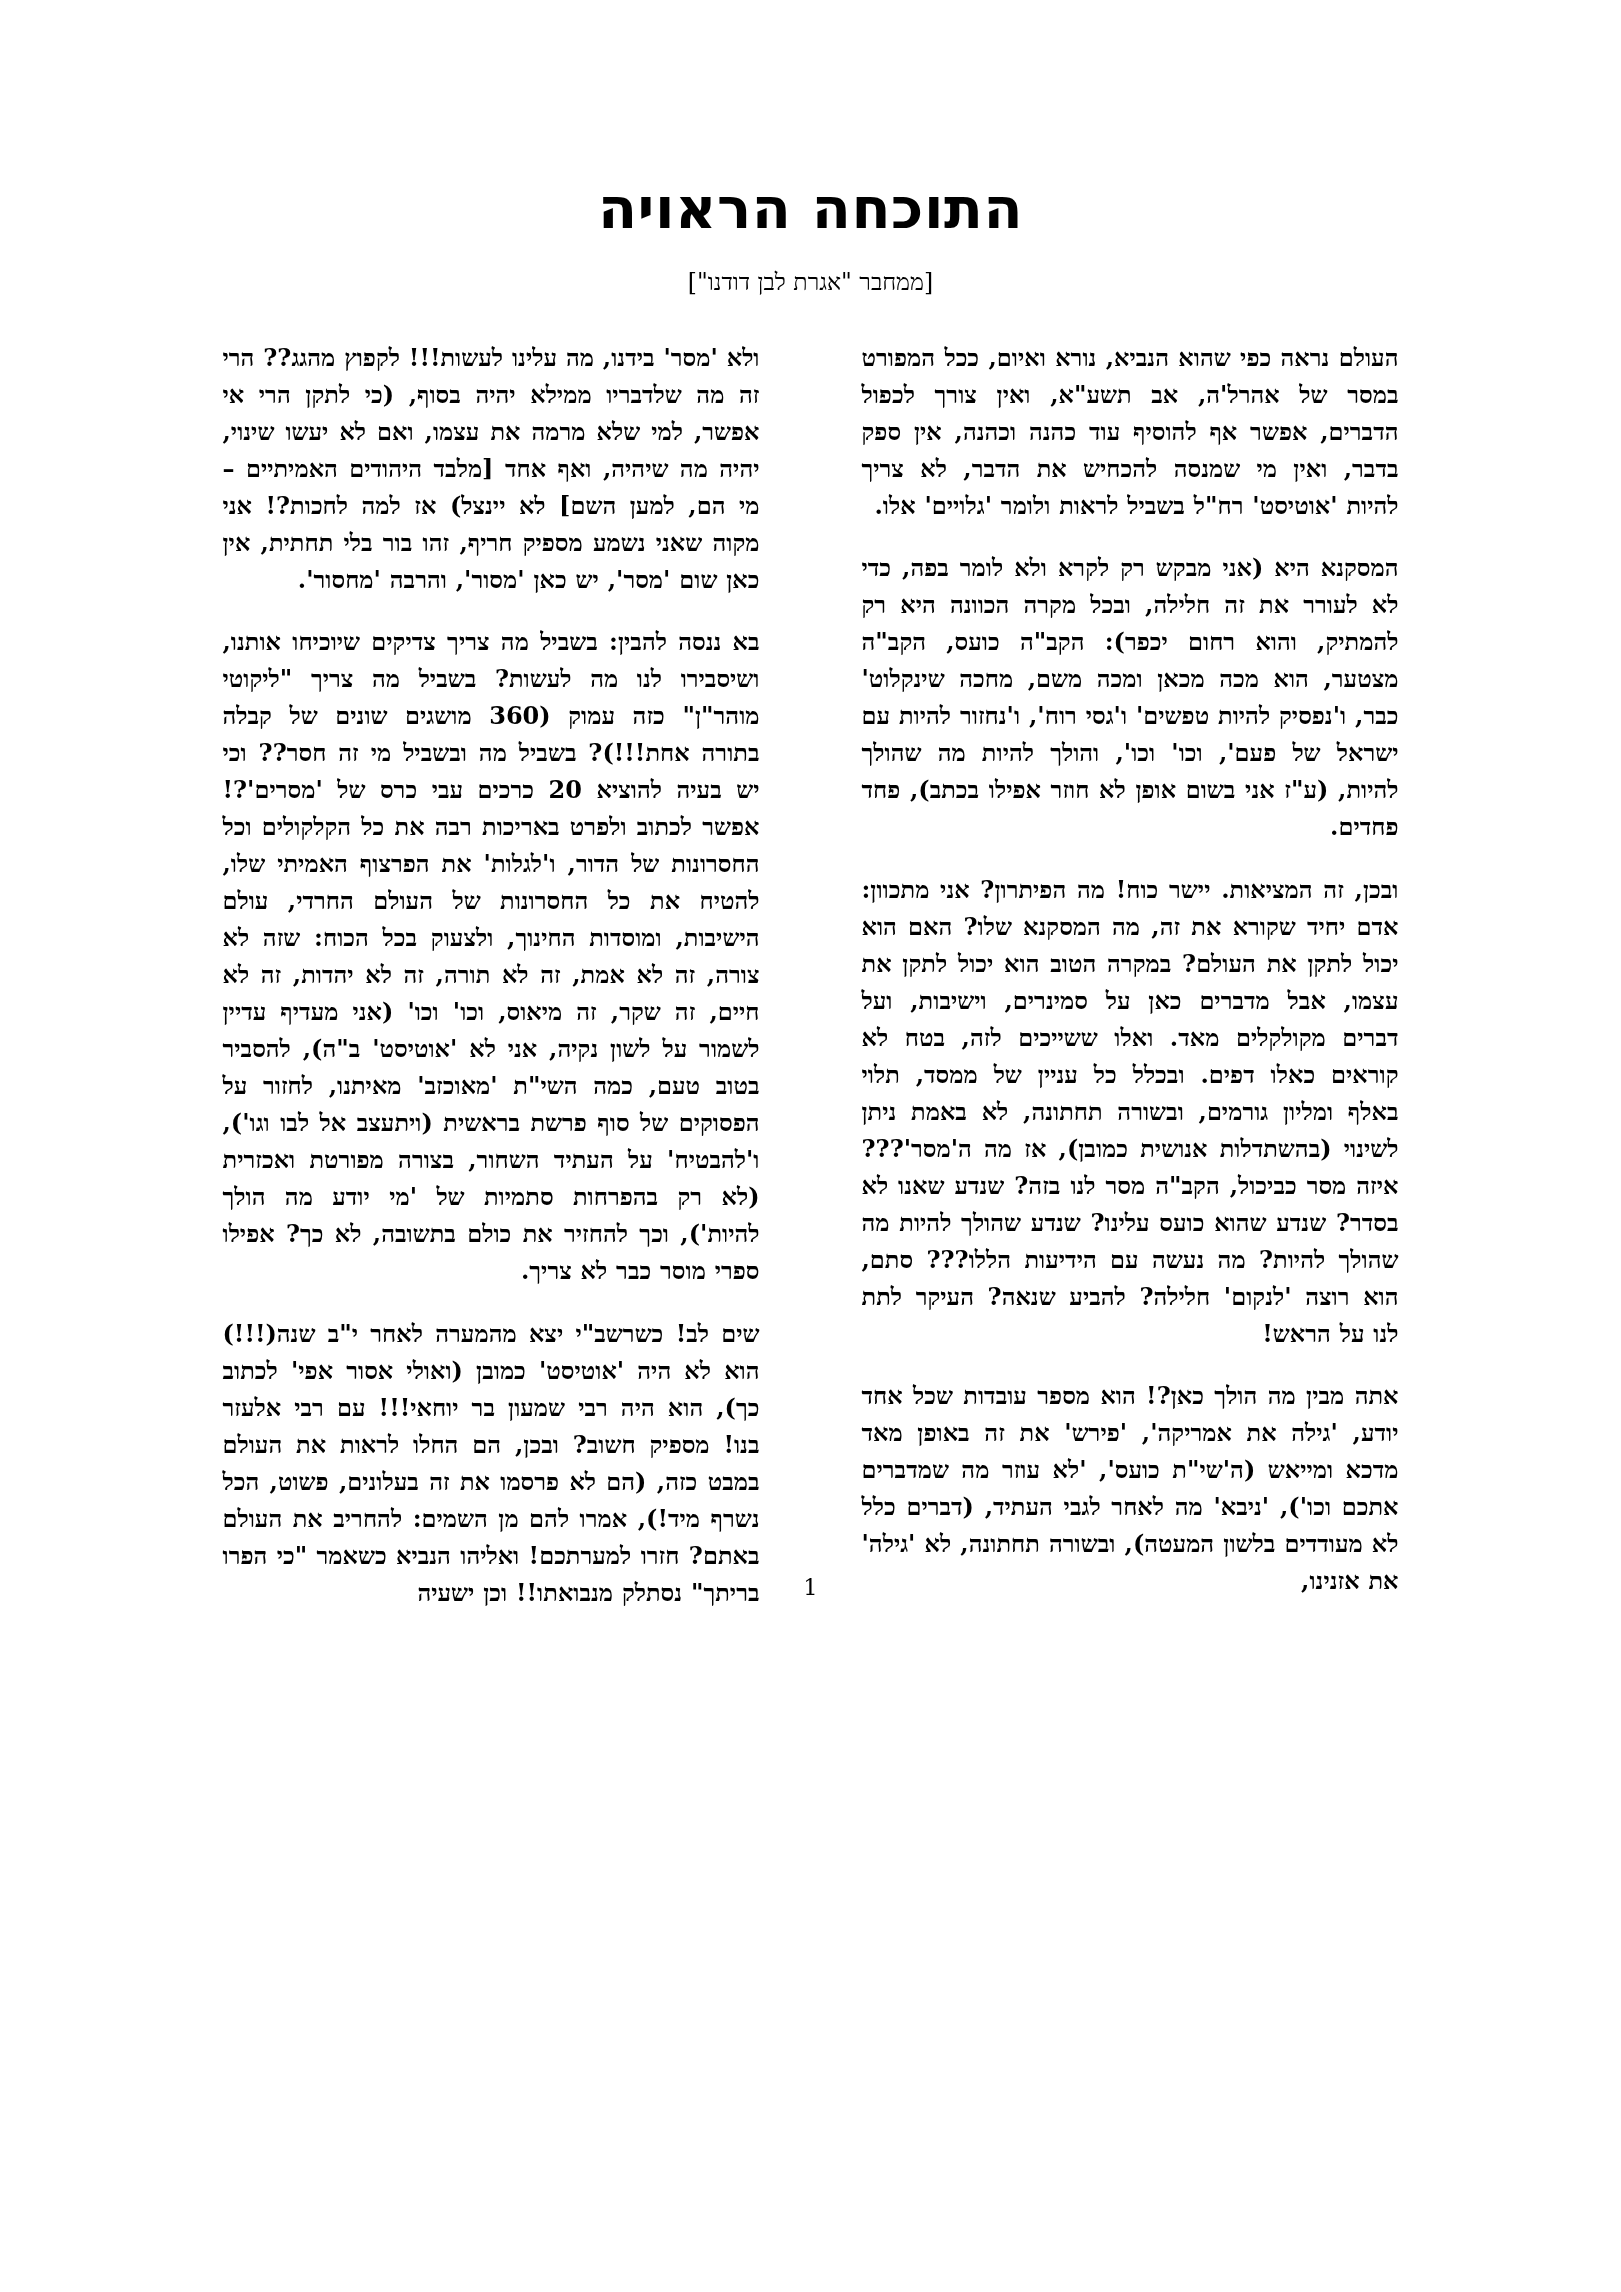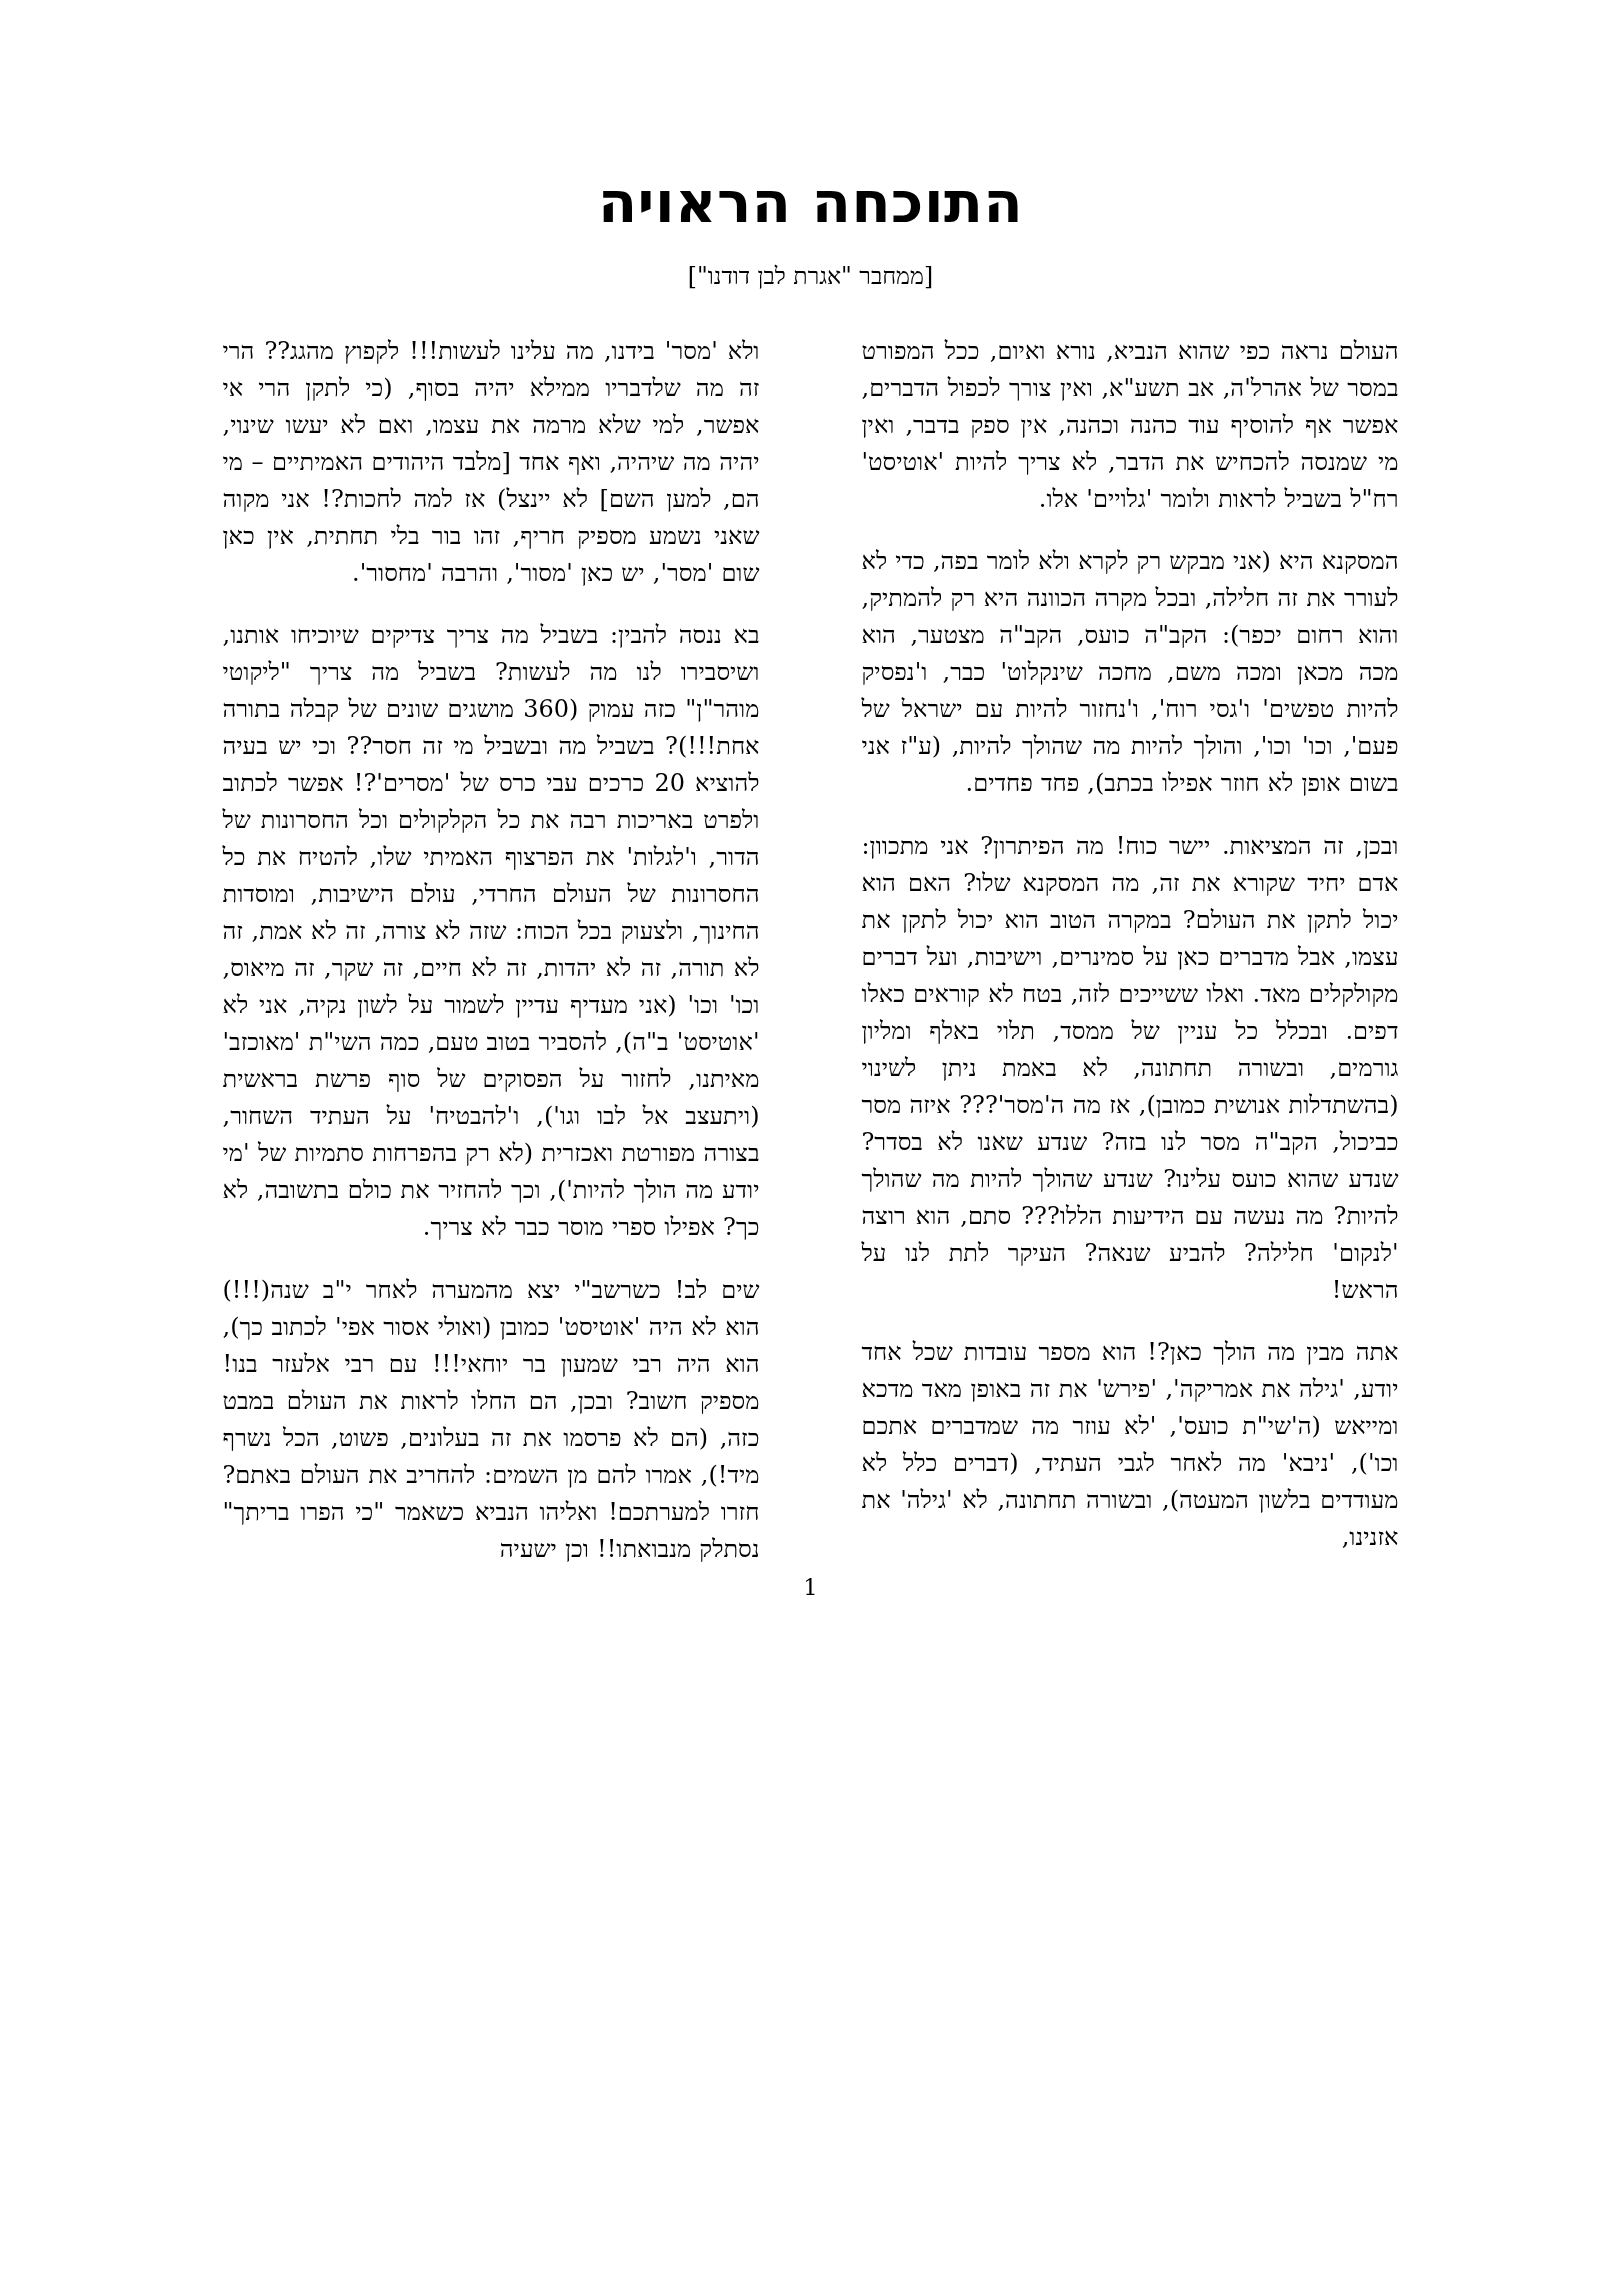--- a/index.html
+++ b/index.html
@@ -12,21 +12,21 @@
     font-family: "DejaVu Sans", sans-serif;
     color: #000000;
   }
   .page {
     position: relative;
     width: 1621px;
     height: 1792px;
     margin: 0 auto;
     background: #ffffff;
     box-sizing: border-box;
-    padding: 0;
+    padding: 6px;
     overflow: hidden;
   }
 
   
   .masthead {
     text-align: center;
     padding-top: 174px;
   }
   .doc-title {
     font-family: "DejaVu Sans", sans-serif;
@@ -55,20 +55,21 @@
     justify-content: space-between;
     direction: rtl;
     margin: 0 auto;
     padding-top: 43px;
     width: 1176px;
   }
   .col {
     width: 537px;
     direction: rtl;
     unicode-bidi: isolate;
+    font-weight: bold;
   }
   .col p {
     font-family: "DejaVu Serif", serif;
     font-size: 24px;
     line-height: 37px;
     text-align: justify;
     text-align-last: right;
     margin: 0 0 25.5px 0;
     word-spacing: 0.5px;
     hyphens: none;

